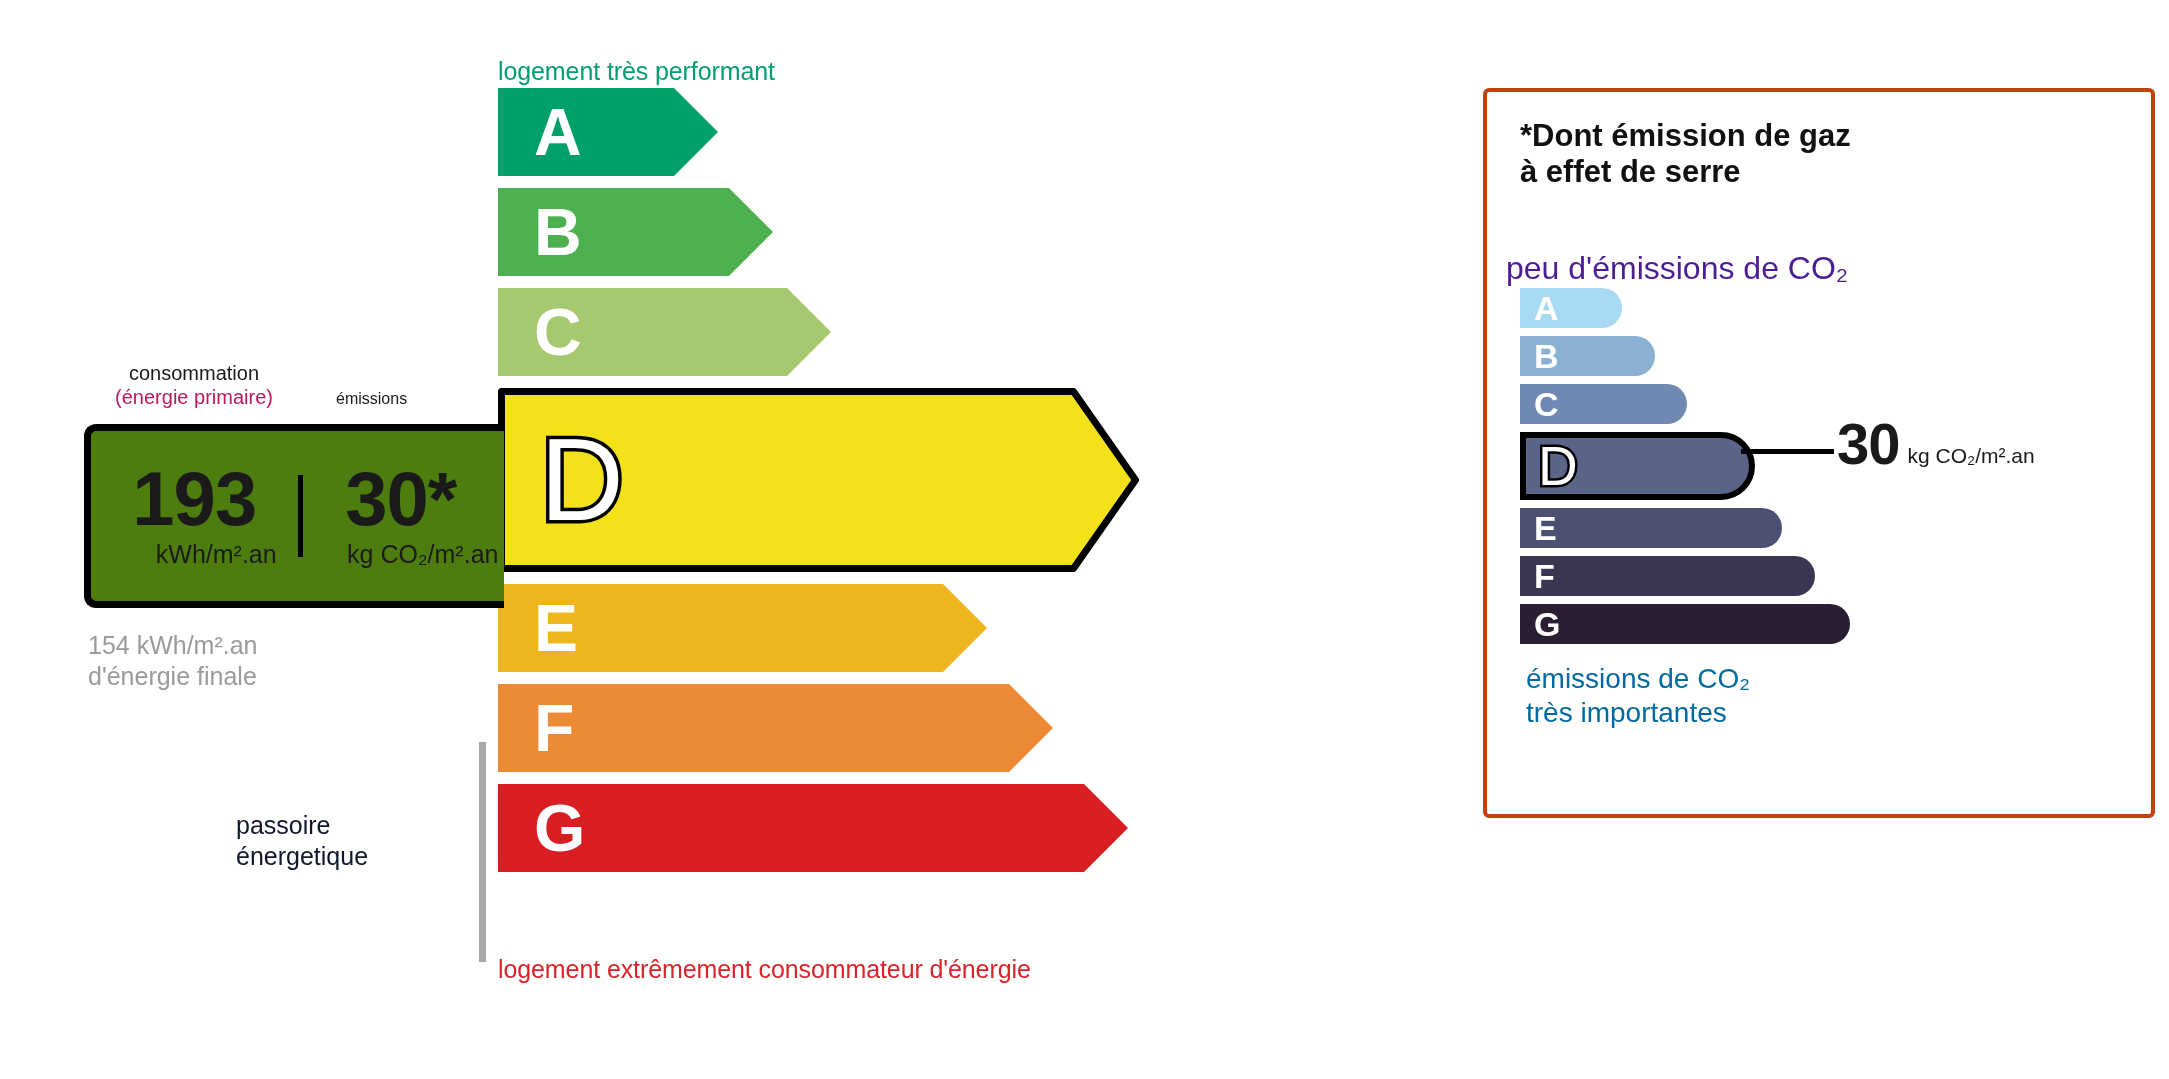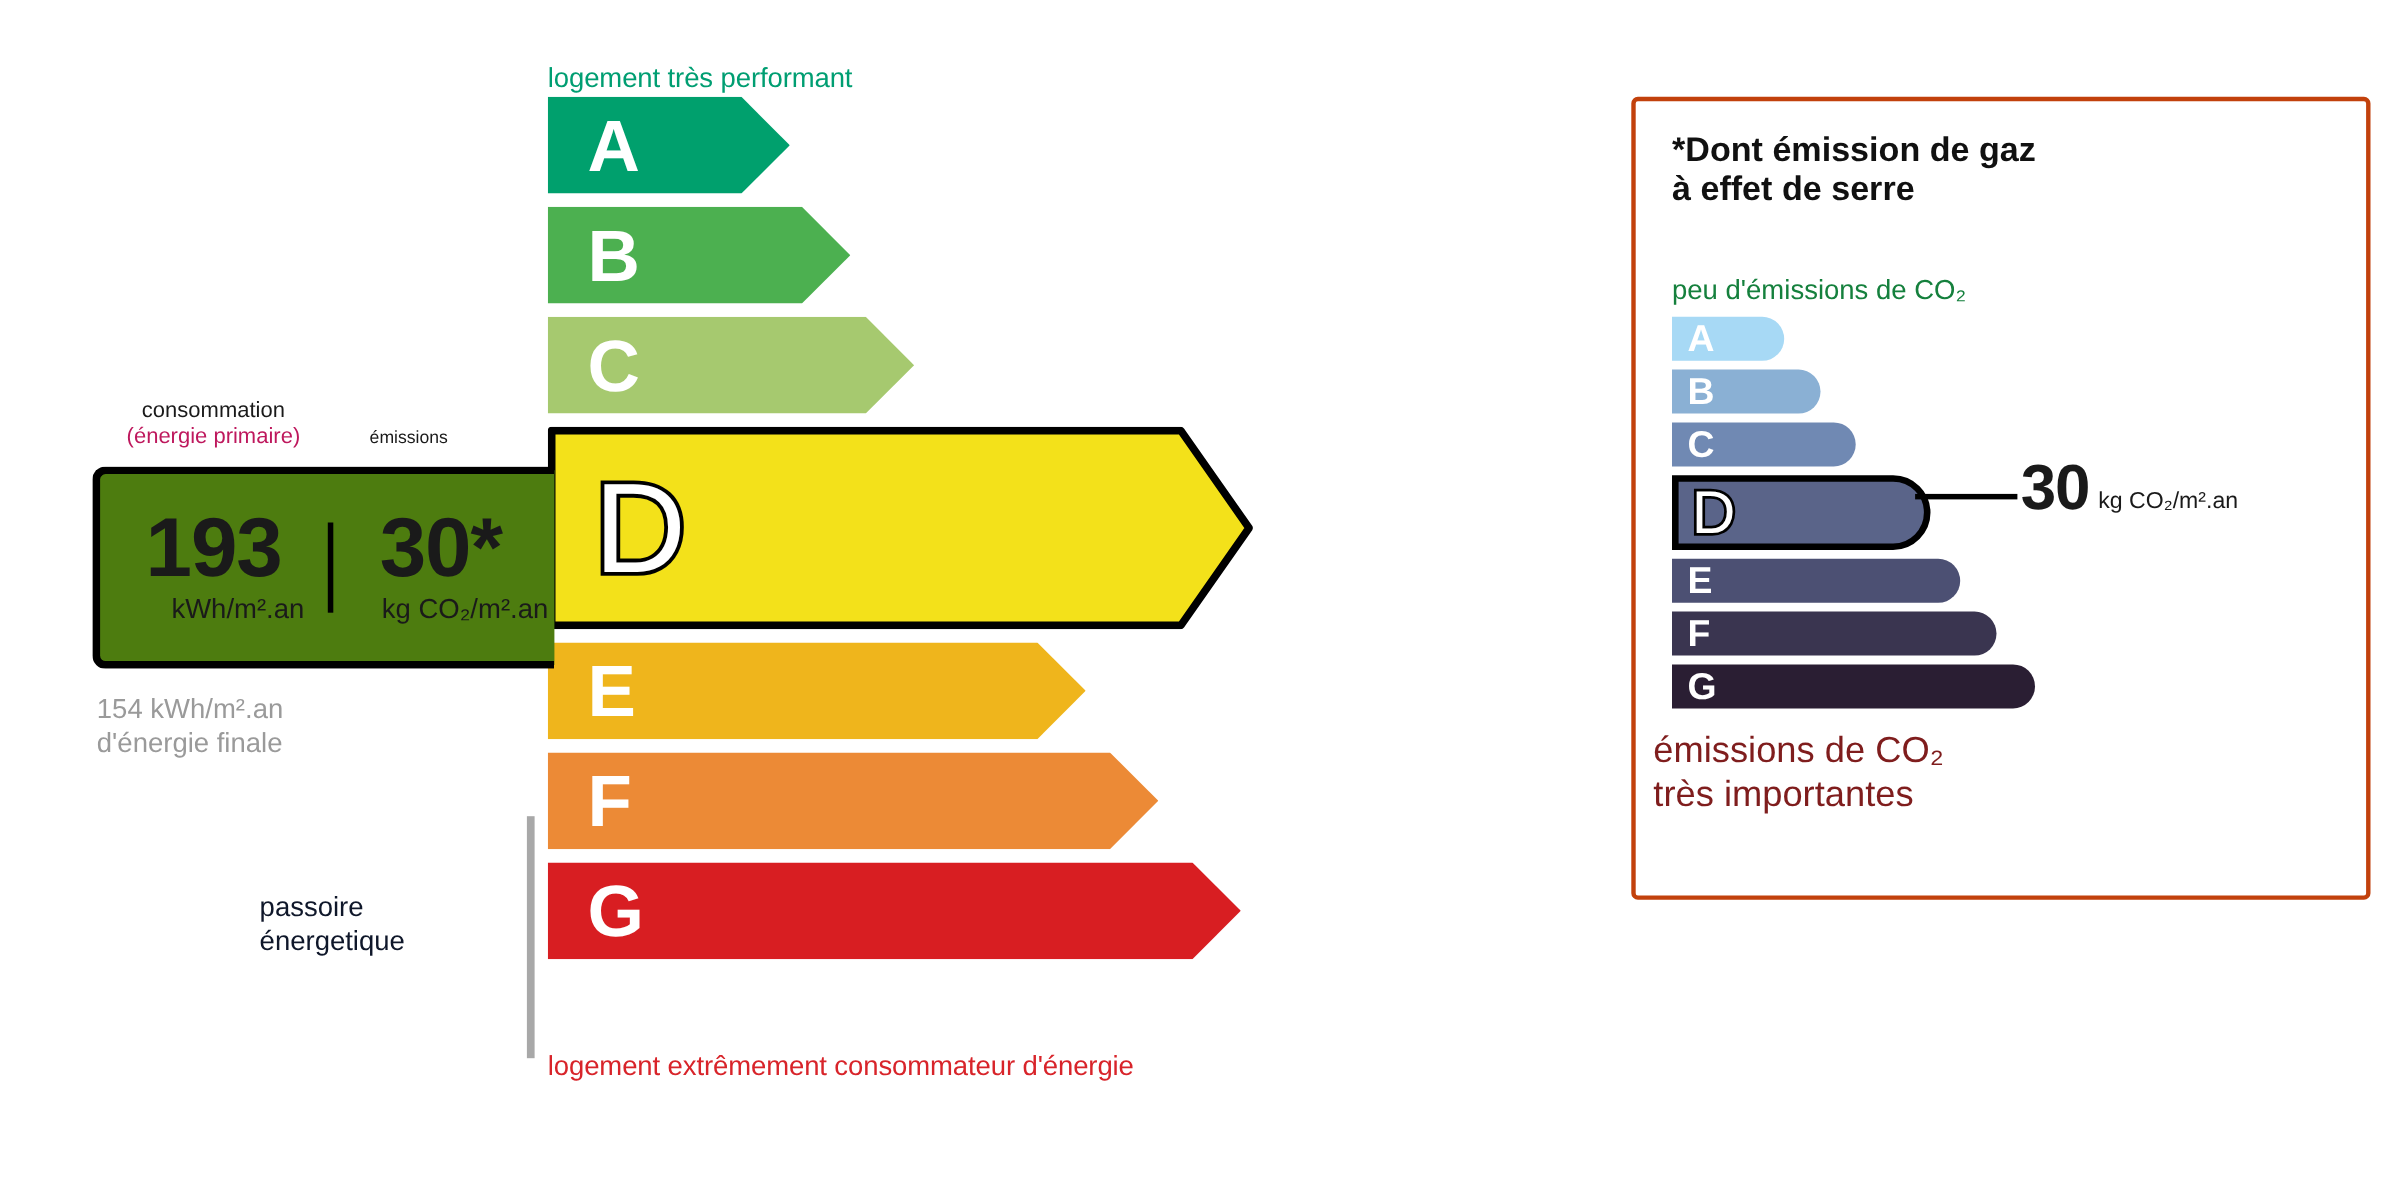--- a/index.html
+++ b/index.html
@@ -197,33 +197,33 @@
     position: absolute;
     left: 33px;
     top: 26px;
     font-size: 31px;
     font-weight: 700;
     line-height: 1.16;
     color: #111111;
   }
   #co2-top-caption {
     position: absolute;
-    left: 33px;
+    left: 19px;
     top: 158px;
-    font-size: 25px;
-    color: #15803d;
+    font-size: 32px;
+    color: #4c1d95;
     white-space: nowrap;
   }
   #co2-bottom-caption {
     position: absolute;
-    left: 16px;
+    left: 39px;
     top: 570px;
-    font-size: 33px;
+    font-size: 28px;
     line-height: 1.22;
-    color: #7f1d1d;
+    color: #0369a1;
   }
 
   .co2rows { position: absolute; left: 0; top: 0; }
   .crow {
     position: absolute;
     left: 33px;
     height: 40px;
     border-radius: 0 20px 20px 0;
   }
   .crow .cletter {

